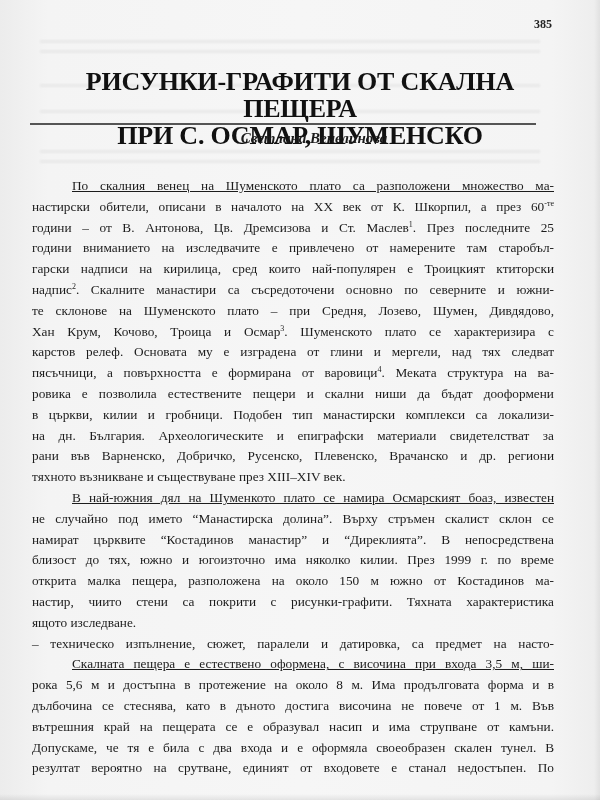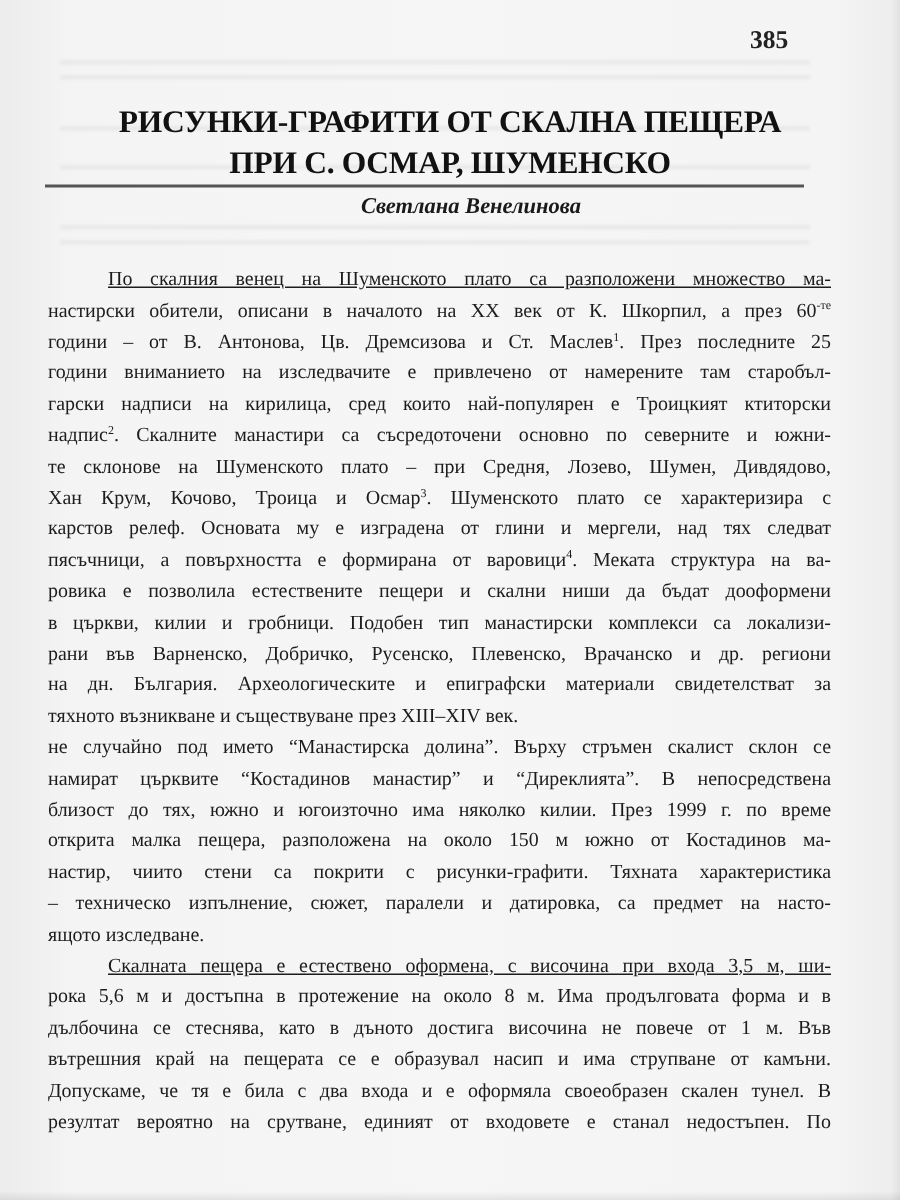--- a/index.html
+++ b/index.html
@@ -30,32 +30,32 @@
       height: 3px;
       background: #e4e4e4;
       opacity: 0.7;
       filter: blur(1px);
     }
     .page-number {
       position: absolute;
       top: 17px;
       left: 500px;
       width: 52px;
-      text-align: left;
-      font-size: 17px;
+      text-align: right;
+      font-size: 12px;
       font-weight: bold;
       color: #222;
     }
     .title {
       position: absolute;
       top: 68px;
       left: 40px;
       width: 520px;
       text-align: center;
-      font-size: 21px;
+      font-size: 26px;
       line-height: 27px;
       font-weight: bold;
       color: #111;
       letter-spacing: -0.2px;
     }
     .title-line {
       display: block;
     }
     .rule {
       position: absolute;
@@ -154,32 +154,33 @@
         <span class="line"><span>години – от В. Антонова, Цв. Дремсизова и Ст. Маслев</span><sup>1</sup><span>. През последните 25</span></span>
         <span class="line"><span>години вниманието на изследвачите е привлечено от намерените там старобъл-</span></span>
         <span class="line"><span>гарски надписи на кирилица, сред които най-популярен е Троицкият ктиторски</span></span>
         <span class="line"><span>надпис</span><sup>2</sup><span>. Скалните манастири са съсредоточени основно по северните и южни-</span></span>
         <span class="line"><span>те склонове на Шуменското плато – при Средня, Лозево, Шумен, Дивдядово,</span></span>
         <span class="line"><span>Хан Крум, Кочово, Троица и Осмар</span><sup>3</sup><span>. Шуменското плато се характеризира с</span></span>
         <span class="line"><span>карстов релеф. Основата му е изградена от глини и мергели, над тях следват</span></span>
         <span class="line"><span>пясъчници, а повърхността е формирана от варовици</span><sup>4</sup><span>. Меката структура на ва-</span></span>
         <span class="line"><span>ровика е позволила естествените пещери и скални ниши да бъдат дооформени</span></span>
         <span class="line"><span>в църкви, килии и гробници. Подобен тип манастирски комплекси са локализи-</span></span>
+        <span class="line"><span>на дн. България. Археологическите и епиграфски материали свидетелстват за</span></span>
         <span class="line"><span>рани във Варненско, Добричко, Русенско, Плевенско, Врачанско и др. региони</span></span>
-        <span class="line"><span>на дн. България. Археологическите и епиграфски материали свидетелстват за</span></span>
         <span class="line last"><span>тяхното възникване и съществуване през XIII–XIV век.</span></span>
       </div>
       <div>
+        <span class="line indent"><span>В най-южния дял на Шуменкото плато се намира Осмарският боаз, известен</span></span>
         <span class="line"><span>не случайно под името “Манастирска долина”. Върху стръмен скалист склон се</span></span>
         <span class="line"><span>намират църквите “Костадинов манастир” и “Диреклията”. В непосредствена</span></span>
         <span class="line"><span>близост до тях, южно и югоизточно има няколко килии. През 1999 г. по време</span></span>
         <span class="line"><span>открита малка пещера, разположена на около 150 м южно от Костадинов ма-</span></span>
         <span class="line"><span>настир, чиито стени са покрити с рисунки-графити. Тяхната характеристика</span></span>
+        <span class="line last"><span>ящото изследване.</span></span>
         <span class="line"><span>– техническо изпълнение, сюжет, паралели и датировка, са предмет на насто-</span></span>
-        <span class="line last"><span>ящото изследване.</span></span>
       </div>
       <div>
         <span class="line indent"><span>Скалната пещера е естествено оформена, с височина при входа 3,5 м, ши-</span></span>
         <span class="line"><span>рока 5,6 м и достъпна в протежение на около 8 м. Има продълговата форма и в</span></span>
         <span class="line"><span>дълбочина се стеснява, като в дъното достига височина не повече от 1 м. Във</span></span>
         <span class="line"><span>вътрешния край на пещерата се е образувал насип и има струпване от камъни.</span></span>
         <span class="line"><span>Допускаме, че тя е била с два входа и е оформяла своеобразен скален тунел. В</span></span>
         <span class="line"><span>резултат вероятно на срутване, единият от входовете е станал недостъпен. По</span></span>
         <span class="line"></span>
       </div>

